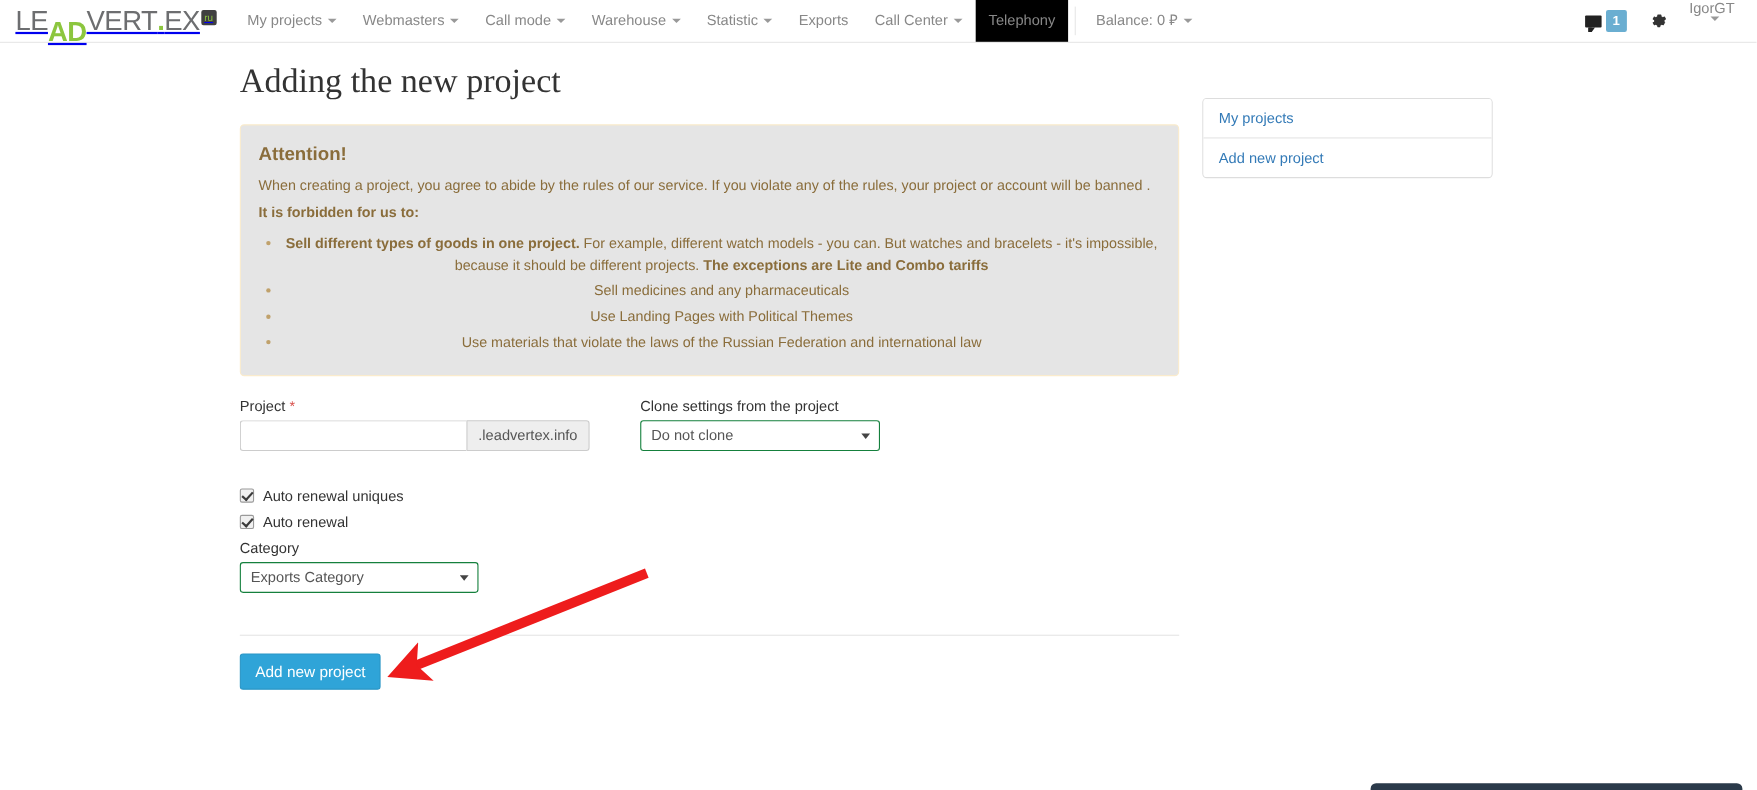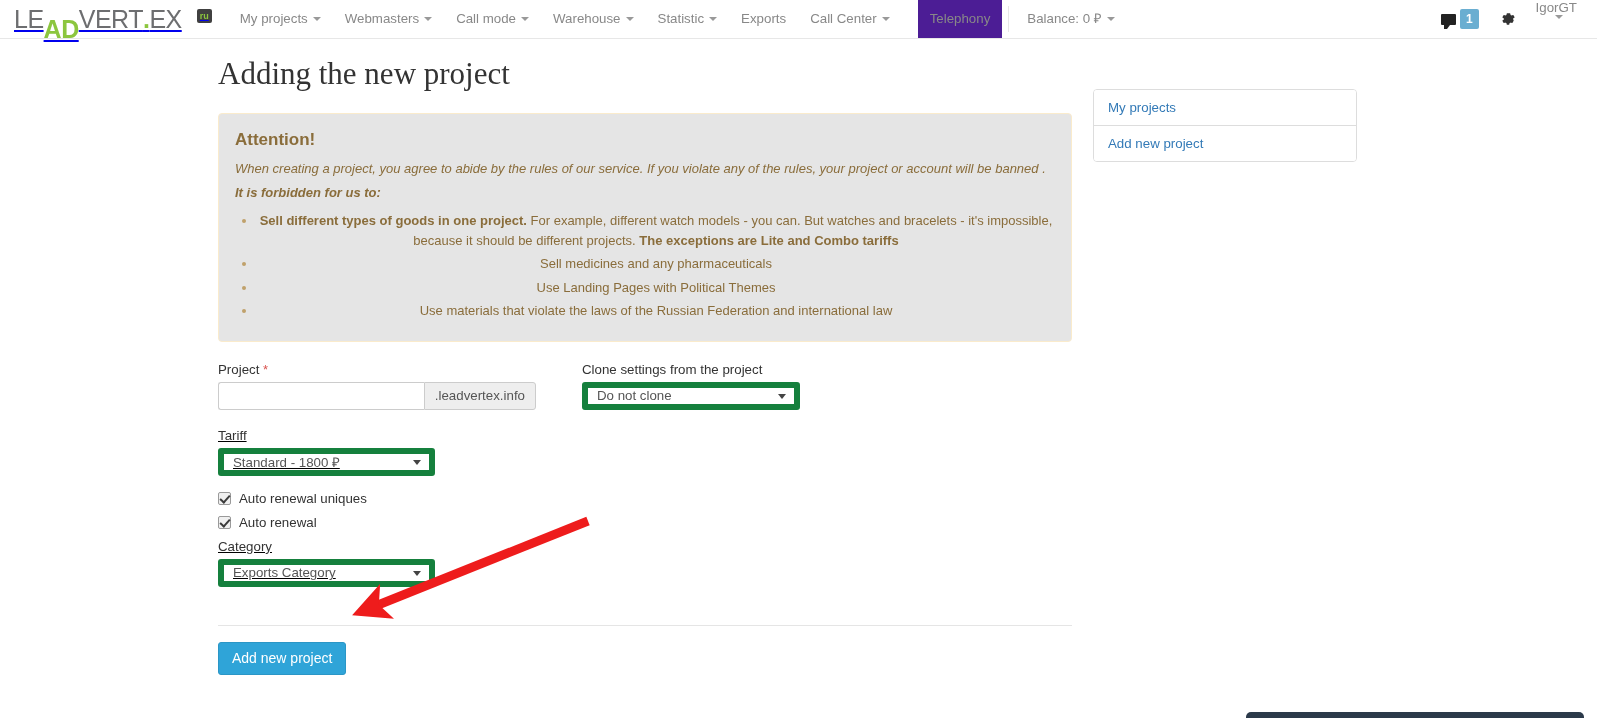--- a/index.html
+++ b/index.html
@@ -38,43 +38,43 @@
     align-items: center;
   }
   .brand-grey { color: #6d6e70; font-weight: 400; }
   .brand-green { color: #8cc63e; font-weight: 700; margin-top: 20px; }
   .brand-dot { color: #8cc63e; font-weight: 700; }
   .brand-ru {
     display: inline-block;
     background: #404040;
     color: #8cc63e;
     font-size: 9px;
-    font-weight: 700;
+    font-weight: 400;
     line-height: 10px;
     padding: 2px 3px 2px 3px;
     border-radius: 2px;
-    margin-left: 15px;
+    margin-left: 1px;
     margin-bottom: 6px;
     letter-spacing: 0;
   }
 
   .nav-main { display: flex; align-items: stretch; margin-left: 6px; }
   .nav-item {
     display: flex;
     align-items: center;
     padding: 0 12px;
     color: #888888;
     font-size: 13.3px;
     line-height: 1;
     text-decoration: none;
     white-space: nowrap;
     cursor: pointer;
     height: 38px;
   }
-  .nav-item.highlight { background: #4c1d95; margin-left: 16px; }
+  .nav-item.highlight { background: #000000; }
   .caret {
     display: inline-block;
     width: 0; height: 0;
     margin-left: 5px;
     border-left: 4px solid transparent;
     border-right: 4px solid transparent;
     border-top: 4px solid #999;
     vertical-align: middle;
   }
   .nav-divider {
@@ -169,33 +169,33 @@
     color: #8a6d3b;
     font-size: 13px;
     line-height: 1.45;
   }
   .alert h4 {
     margin: 0 0 7px 0;
     font-size: 17px;
     font-weight: 700;
     color: #8a6d3b;
   }
-  .alert p { margin: 0 0 5px 0; font-style: italic; }
+  .alert p { margin: 0 0 5px 0; }
   .alert p.strongline { font-weight: 700; margin-bottom: 9px;}
   .alert ul {
     margin: 0; padding-left: 22px;
     list-style: disc;
   }
   .alert li { margin-bottom: 4px; line-height: 1.5; text-align: center; }
   .alert li::marker { color: #c0a16b; }
   .alert b { font-weight: 700; }
 
   
   .form-area { position: relative; margin-top: 20px; }
-  .row { position: relative; text-decoration: underline; }
+  .row { position: relative; }
   .form-label {
     font-size: 13.3px;
     color: #333333;
     margin-bottom: 5px;
     display: block;
     font-weight: 400;
   }
   .req { color: #d9534f; font-size: 13px; }
 
   .input-group { display: flex; width: 318px; }
@@ -220,21 +220,21 @@
     border-radius: 0 3px 3px 0;
     padding: 0 10px;
     font-size: 13.3px;
     color: #555555;
     white-space: nowrap;
   }
 
   .select-box {
     position: relative;
     height: 28px;
-    border: 6px solid #15803d;
+    border: 1px solid #15803d;
     border-radius: 3px;
     background: #ffffff;
     display: flex;
     align-items: center;
     padding: 0 24px 0 9px;
     font-size: 13.3px;
     color: #555555;
     cursor: pointer;
     white-space: nowrap;
     overflow: hidden;
@@ -453,27 +453,20 @@
 
           <div style="position:absolute; left:364px; top:0; width:218px;">
             <label class="form-label">Clone settings from the project</label>
             <div class="select-box">
               <span>Do not clone</span>
               <span class="sel-caret"></span>
             </div>
           </div>
         </div>
 
-        <div class="row" style="margin-top:0px; width:217px;">
-          <label class="form-label">Tariff</label>
-          <div class="select-box">
-            <span>Standard - 1800 ₽</span>
-            <span class="sel-caret"></span>
-          </div>
-        </div>
 
         <div style="margin-top:15px;">
           <div class="check-row">
             <span class="checkbox checked"></span>
             <span class="check-label">Auto renewal uniques</span>
           </div>
           <div class="check-row">
             <span class="checkbox checked"></span>
             <span class="check-label">Auto renewal</span>
           </div>

